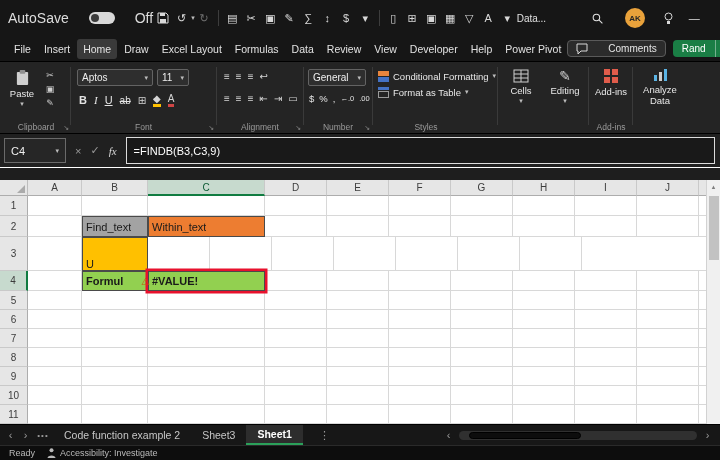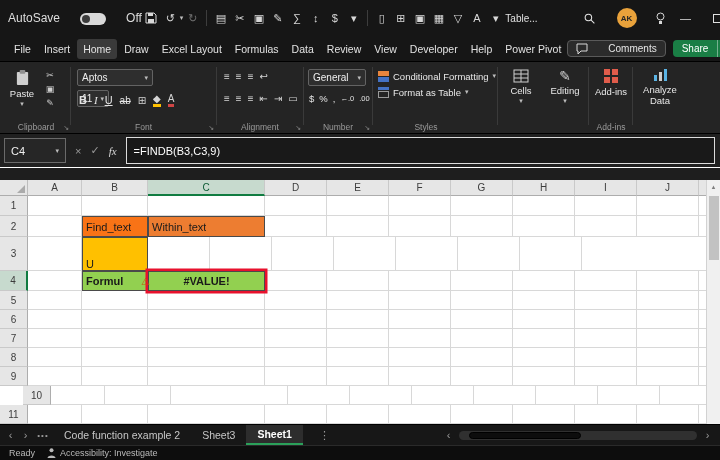--- a/index.html
+++ b/index.html
@@ -7,21 +7,21 @@
   body {
     width:720px; height:460px; overflow:hidden; position:relative;
     background:#1e1e1e; color:#e6e6e6;
     font-family:"Liberation Sans","DejaVu Sans",sans-serif;
   }
   .abs { position:absolute; }
 
   
   .titlebar { top:0; left:0; width:720px; height:36px; background:#161616;
     display:flex; align-items:center; padding-left:8px; }
-  .autosave { display:flex; align-items:flex-end; gap:20px; font-size:12px; color:#ddd; }
+  .autosave { display:flex; align-items:center; gap:20px; font-size:14px; color:#ddd; }
   .toggle { width:26px; height:12px; border-radius:7px; background:#d9d9d9; position:relative; }
   .toggle .knob { position:absolute; left:2px; top:2px; width:8px; height:8px; border-radius:50%; background:#3c3c3c; }
   .tdiv { width:1px; height:16px; background:#3d3d3d; margin:0 4px; flex:none; }
   .icon-btn { width:19px; height:24px; display:flex; align-items:center; justify-content:center;
     font-size:11px; color:#d8d8d8; flex:none; }
   .icon-btn.dim { color:#6f6f6f; }
   .dd-mini { font-size:7px; color:#bdbdbd; width:8px; }
   .t-right { margin-left:auto; display:flex; align-items:center; }
   .doc-name { font-size:10px; color:#e0e0e0; margin-right:42px; }
   .avatar { width:20px; height:20px; border-radius:50%; background:var(--avatar-bg,#E9A23B);
@@ -162,21 +162,21 @@
       <span class="icon-btn">▯</span>
       <span class="icon-btn">⊞</span>
       <span class="icon-btn">▣</span>
       <span class="icon-btn">▦</span>
       <span class="icon-btn">▽</span>
       <span class="icon-btn">A</span>
       <span class="icon-btn">▾</span>
     </span>
 
   <div class="t-right">
-    <span class="doc-name">Table...</span>
+    <span class="doc-name">Data...</span>
     <span class="icon-btn">
       <svg width="13" height="13" viewBox="0 0 24 24">
           <circle cx="10" cy="10" r="6" fill="none" stroke="#e2e2e2" stroke-width="2"></circle>
           <line x1="14.5" y1="14.5" x2="21" y2="21" stroke="#e2e2e2" stroke-width="2"></line>
         </svg>
     </span>
     <span class="avatar">AK</span>
     <span class="icon-btn">
       <svg width="11" height="13" viewBox="0 0 11 13">
           <circle cx="5.5" cy="4.5" r="3.5" fill="none" stroke="#d9d9d9"></circle>
@@ -207,21 +207,21 @@
       <div class="menu-item">Power Pivot</div>
     </div>
   <div class="menu-right">
     <span class="comments-btn">
       <svg width="12" height="11" viewBox="0 0 12 11">
           <path d="M1 1h10v7H5l-3 3V8H1z" fill="none" stroke="#d9d9d9"></path>
         </svg>
       <span>Comments</span>
     </span>
     <span class="share-btn">
-      <span class="lbl">Share</span>
+      <span class="lbl">Rand</span>
       <span class="dd">▾</span>
     </span>
   </div>
 </div>
 
 <div class="abs ribbon">
 
   <div class="rgroup" style="left:2px;width:68px;">
     <div class="big-btn" style="position:absolute;left:3px;width:34px;">
       <svg width="15" height="17" viewBox="0 0 16 18">
@@ -235,21 +235,21 @@
       <span class="mini">✂</span>
       <span class="mini">▣</span>
       <span class="mini">✎</span>
     </div>
     <div class="glabel">Clipboard</div>
     <span class="launcher">↘</span>
   </div>
   <div class="gsep" style="left:70px;"></div>
 
   <div class="rgroup" style="left:72px;width:143px;">
-    <div style="position:absolute;top:7px;left:5px;display:flex;gap:4px;flex-direction:column;">
+    <div style="position:absolute;top:7px;left:5px;display:flex;gap:4px;">
       <span class="combo" style="width:76px;">
         <span>Aptos</span>
         <span class="cdd">▾</span>
       </span>
       <span class="combo" style="width:32px;">
         <span>11</span>
         <span class="cdd">▾</span>
       </span>
     </div>
     <div class="fmt-row" style="position:absolute;top:31px;left:7px;">
@@ -416,21 +416,21 @@
       <div class="cell" style="width: 62px;"></div>
       <div class="cell" style="width: 62px;"></div>
       <div class="cell" style="width: 62px;"></div>
       <div class="cell" style="width: 62px;"></div>
       <div class="cell" style="width: 62px;"></div>
       <div class="cell fillcol"></div>
     </div>
     <div class="grow" style="height: 21px;">
       <div class="row-hdr">2</div>
       <div class="cell" style="width: 54px;"></div>
-      <div class="cell filled" style="width: 66px; background: #f97316;">
+      <div class="cell filled" style="width: 66px; background: #a3a3a3;">
         <span>Find_text</span>
       </div>
       <div class="cell filled" style="width: 117px; background: rgb(237, 125, 49);">
         <span>Within_text</span>
       </div>
       <div class="cell" style="width: 62px;"></div>
       <div class="cell" style="width: 62px;"></div>
       <div class="cell" style="width: 62px;"></div>
       <div class="cell" style="width: 62px;"></div>
       <div class="cell" style="width: 62px;"></div>
@@ -453,21 +453,21 @@
       <div class="cell" style="width: 62px;"></div>
       <div class="cell fillcol"></div>
     </div>
     <div class="grow" style="height: 20px;">
       <div class="row-hdr sel">4</div>
       <div class="cell" style="width: 54px;"></div>
       <div class="cell filled" style="width: 66px; background: rgb(146, 208, 80); font-weight: bold;">
         <span>Formul</span>
         <span class="warn">⚠</span>
       </div>
-      <div class="cell filled error-box" style="width: 117px; background: rgb(146, 208, 80); font-weight: bold; justify-content: center;">
+      <div class="cell filled error-box" style="width: 117px; background: rgb(146, 208, 80); font-weight: bold; justify-content: flex-start;">
         <span>#VALUE!</span>
       </div>
       <div class="cell" style="width: 62px;"></div>
       <div class="cell" style="width: 62px;"></div>
       <div class="cell" style="width: 62px;"></div>
       <div class="cell" style="width: 62px;"></div>
       <div class="cell" style="width: 62px;"></div>
       <div class="cell" style="width: 62px;"></div>
       <div class="cell" style="width: 62px;"></div>
       <div class="cell fillcol"></div>
@@ -535,21 +535,21 @@
       <div class="cell" style="width: 117px;"></div>
       <div class="cell" style="width: 62px;"></div>
       <div class="cell" style="width: 62px;"></div>
       <div class="cell" style="width: 62px;"></div>
       <div class="cell" style="width: 62px;"></div>
       <div class="cell" style="width: 62px;"></div>
       <div class="cell" style="width: 62px;"></div>
       <div class="cell" style="width: 62px;"></div>
       <div class="cell fillcol"></div>
     </div>
-    <div class="grow" style="height: 19px; padding-left: 23px;">
+    <div class="grow" style="height: 19px;">
       <div class="row-hdr">10</div>
       <div class="cell" style="width: 54px;"></div>
       <div class="cell" style="width: 66px;"></div>
       <div class="cell" style="width: 117px;"></div>
       <div class="cell" style="width: 62px;"></div>
       <div class="cell" style="width: 62px;"></div>
       <div class="cell" style="width: 62px;"></div>
       <div class="cell" style="width: 62px;"></div>
       <div class="cell" style="width: 62px;"></div>
       <div class="cell" style="width: 62px;"></div>

